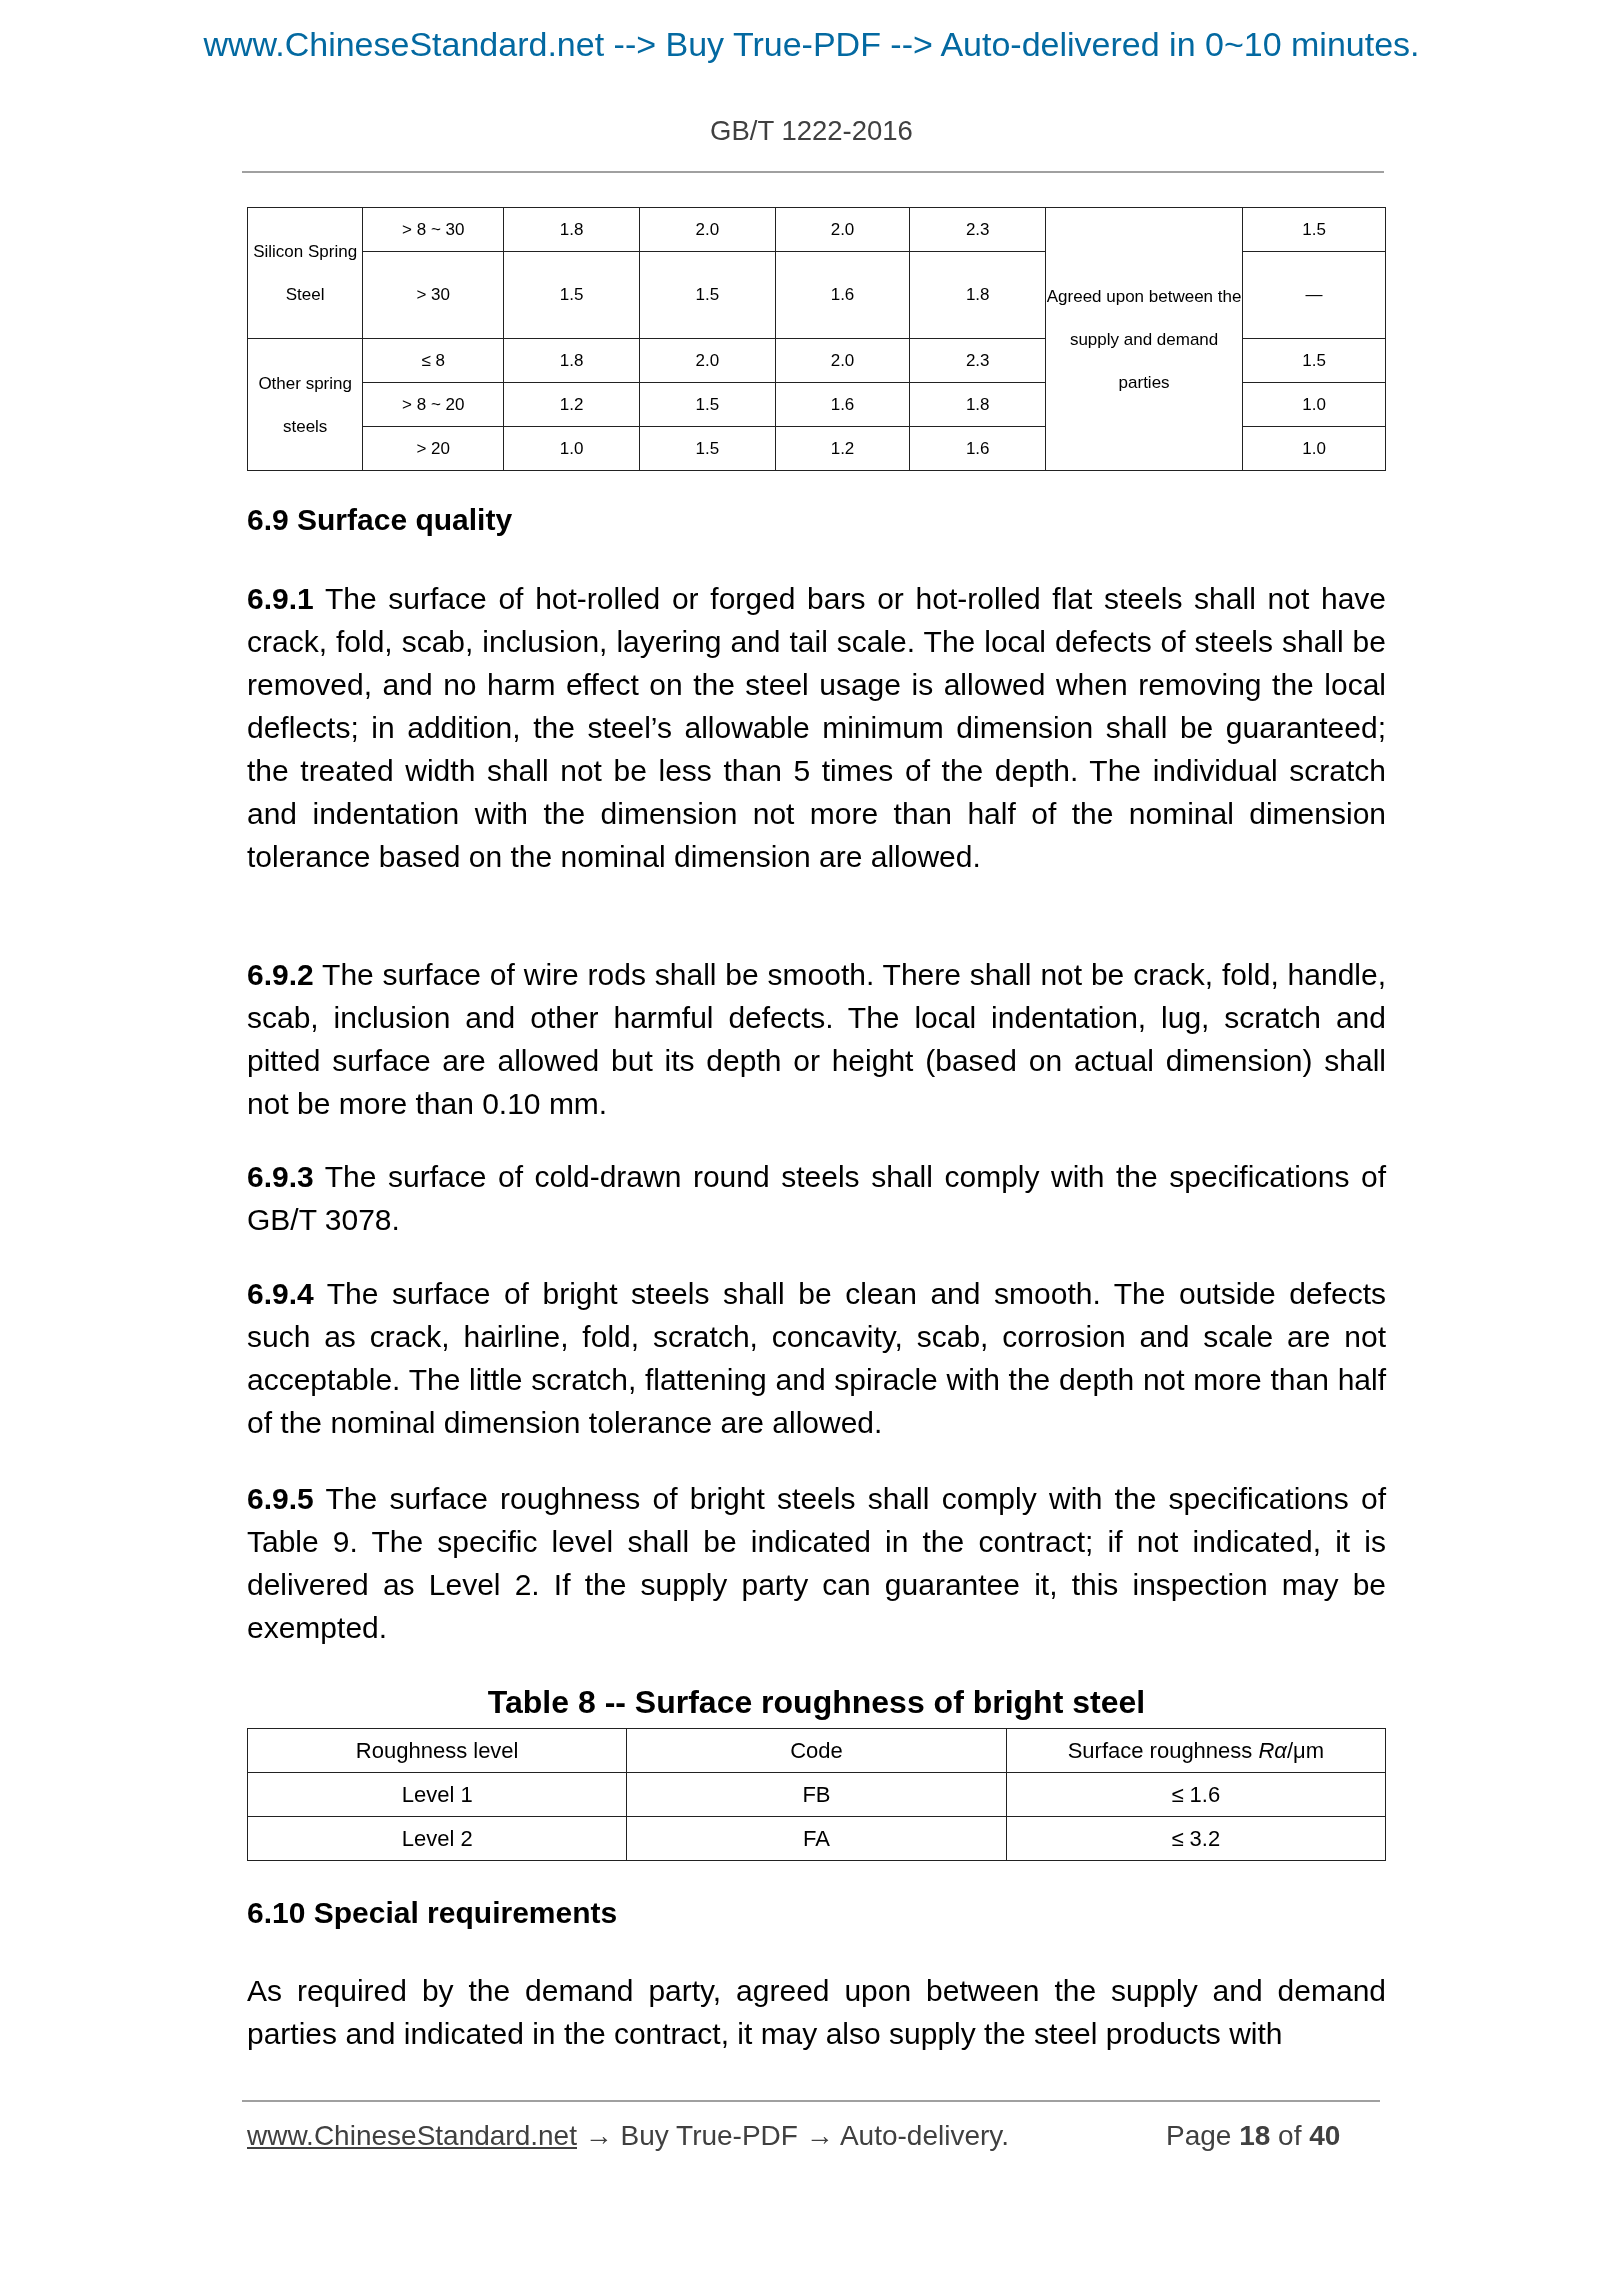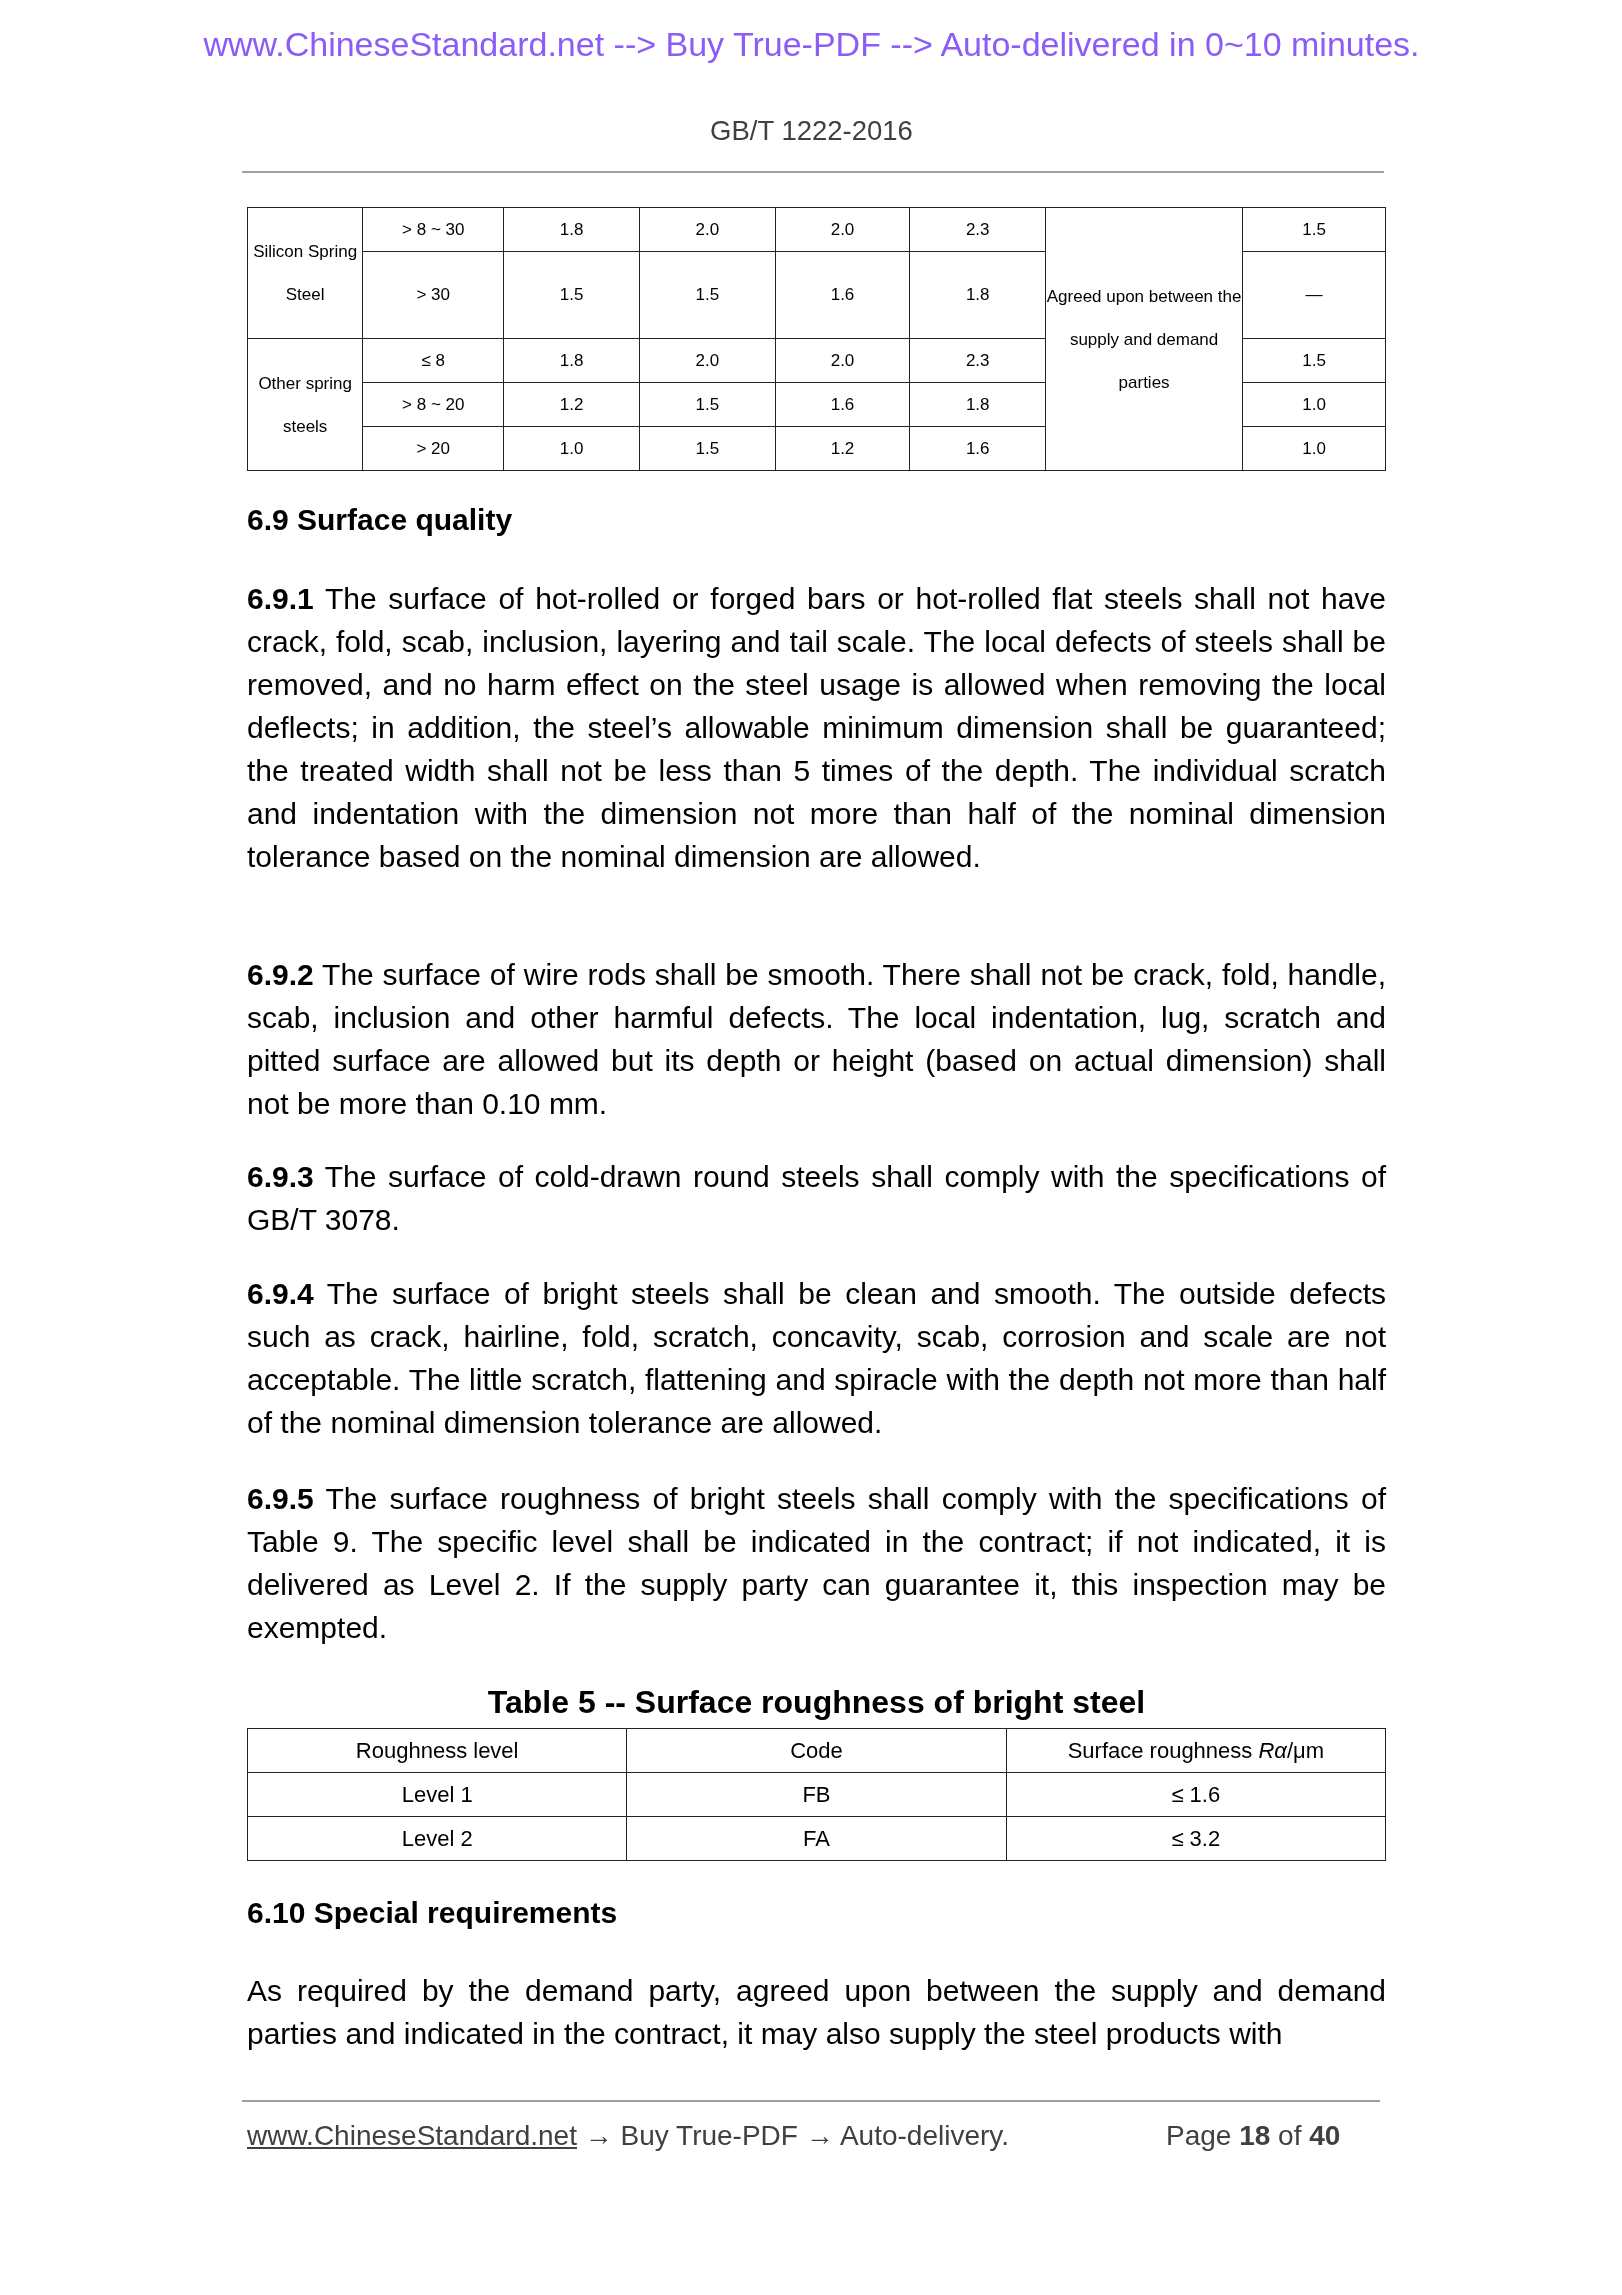--- a/index.html
+++ b/index.html
@@ -1,17 +1,17 @@
 <!DOCTYPE html>
 <html style="font-size:13.3px"><head>
 <meta charset="utf-8">
 <style>
   html, body { margin: 0; padding: 0; background: #ffffff; }
   body { width: 1623px; height: 2295px; position: relative; font-family: "Liberation Sans", sans-serif; color: #000; overflow: hidden; }
-  .hdr-line1 { position: absolute; top: 25px; left: 0; width: 1623px; text-align: center; font-size: 34px; color: #8b5cf6; }
+  .hdr-line1 { position: absolute; top: 25px; left: 0; width: 1623px; text-align: center; font-size: 34px; color: #0369a1; }
   .hdr-line2 { position: absolute; top: 115px; left: 0; width: 1623px; text-align: center; font-size: 27.5px; color: #404040; }
   .hdr-rule { position: absolute; top: 171px; left: 242px; width: 1142px; height: 1.7px; background: #a0a0a0; }
 
   table { border-collapse: collapse; position: absolute; }
   td { border: 1.7px solid #222; text-align: center; vertical-align: middle; font-size: 17px; padding: 0; }
 
   #tbl8 { top: 207px; left: 247px; width: 1139px; }
   #tbl8 td { height: 43px; }
   #tbl8 .tall { height: 86px; }
   #tbl8 .grp { line-height: 43px; }
@@ -113,21 +113,21 @@
 </div>
 
 <div class="section" style="top:1272px;">
   <b>6.9.4</b> <span>The surface of bright steels shall be clean and smooth. The outside defects such as crack, hairline, fold, scratch, concavity, scab, corrosion and scale are not acceptable. The little scratch, flattening and spiracle with the depth not more than half of the nominal dimension tolerance are allowed.</span>
 </div>
 
 <div class="section" style="top:1477px;">
   <b>6.9.5</b> <span>The surface roughness of bright steels shall comply with the specifications of Table 9. The specific level shall be indicated in the contract; if not indicated, it is delivered as Level 2. If the supply party can guarantee it, this inspection may be exempted.</span>
 </div>
 
-<div id="tbl9-title">Table 5 -- Surface roughness of bright steel</div>
+<div id="tbl9-title">Table 8 -- Surface roughness of bright steel</div>
 
 <table id="tbl9">
   <tbody>
       <tr>
     <td>Roughness level</td>
     <td>Code</td>
     <td><span>Surface roughness </span><i>Rα</i><span>/μm</span></td>
   </tr>
   <tr>
     <td>Level 1</td>

